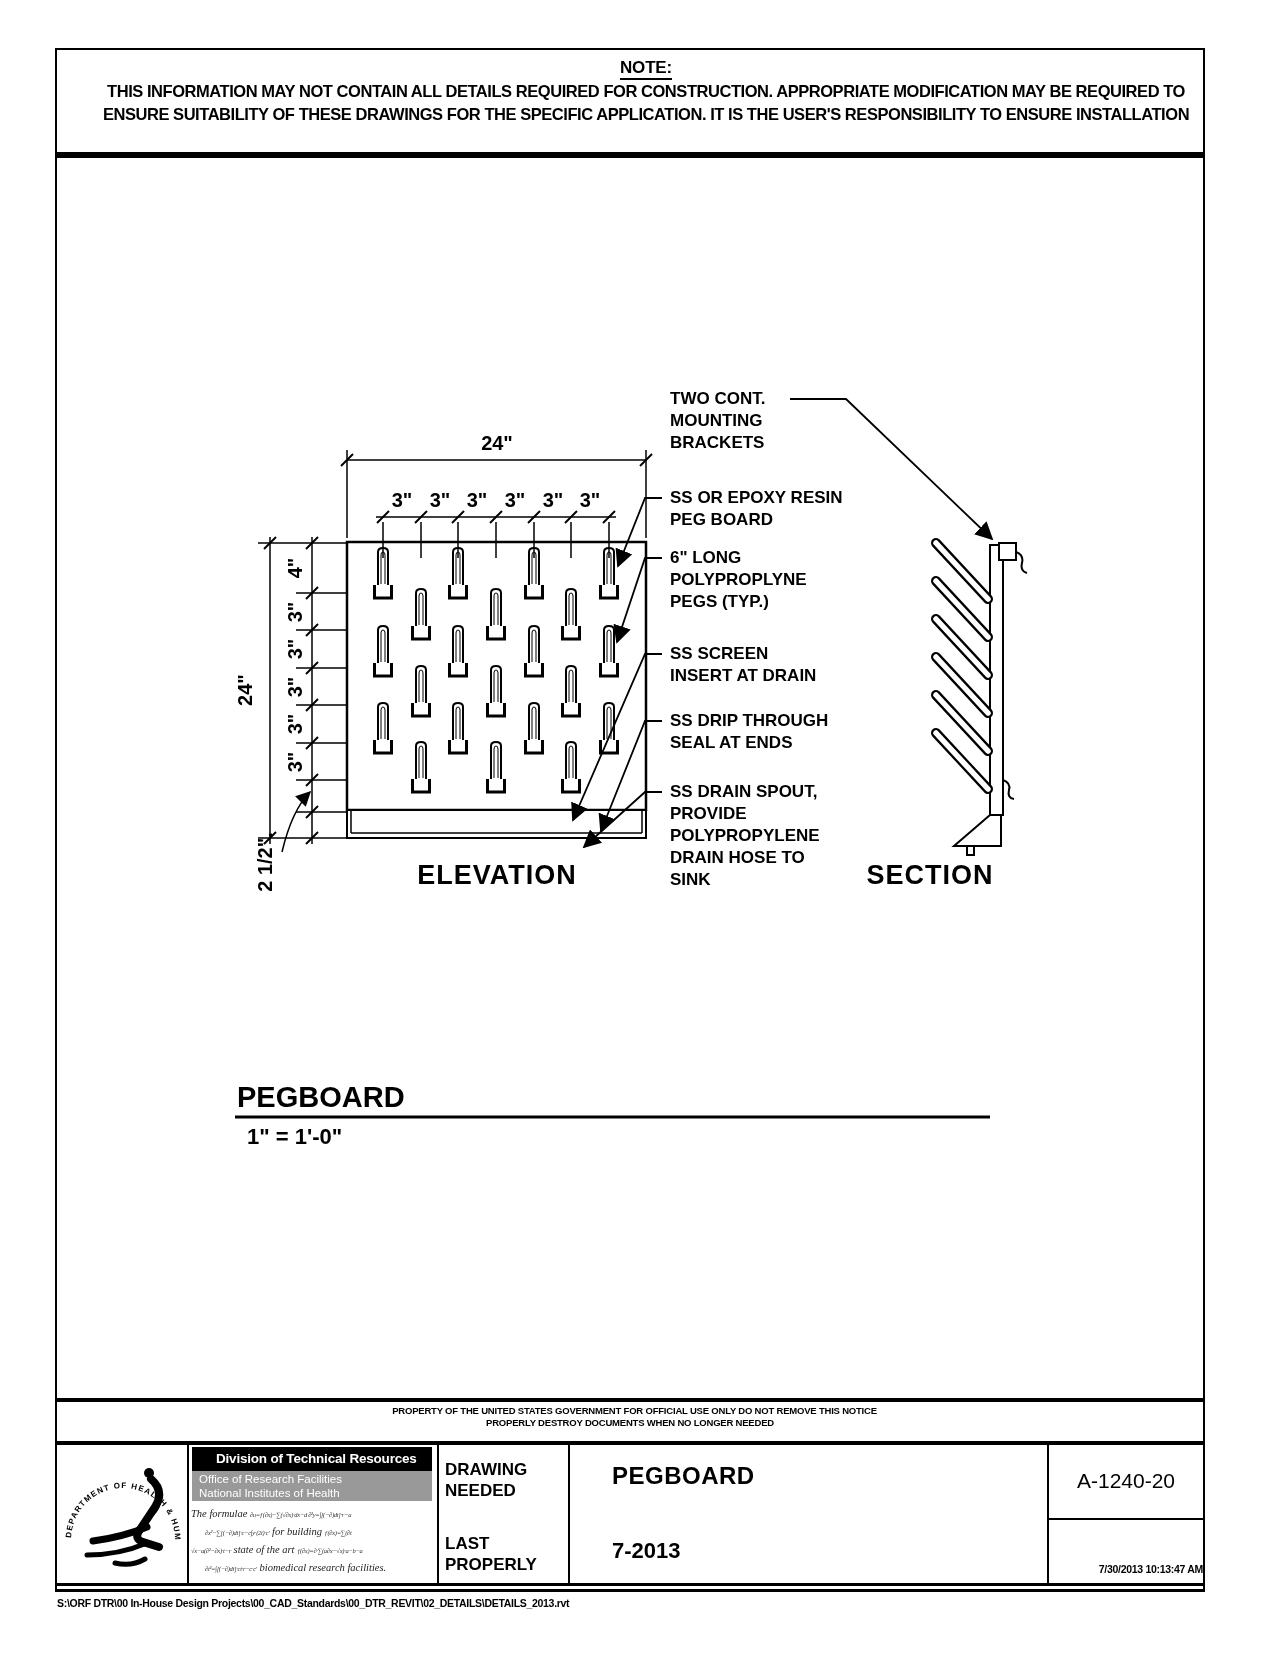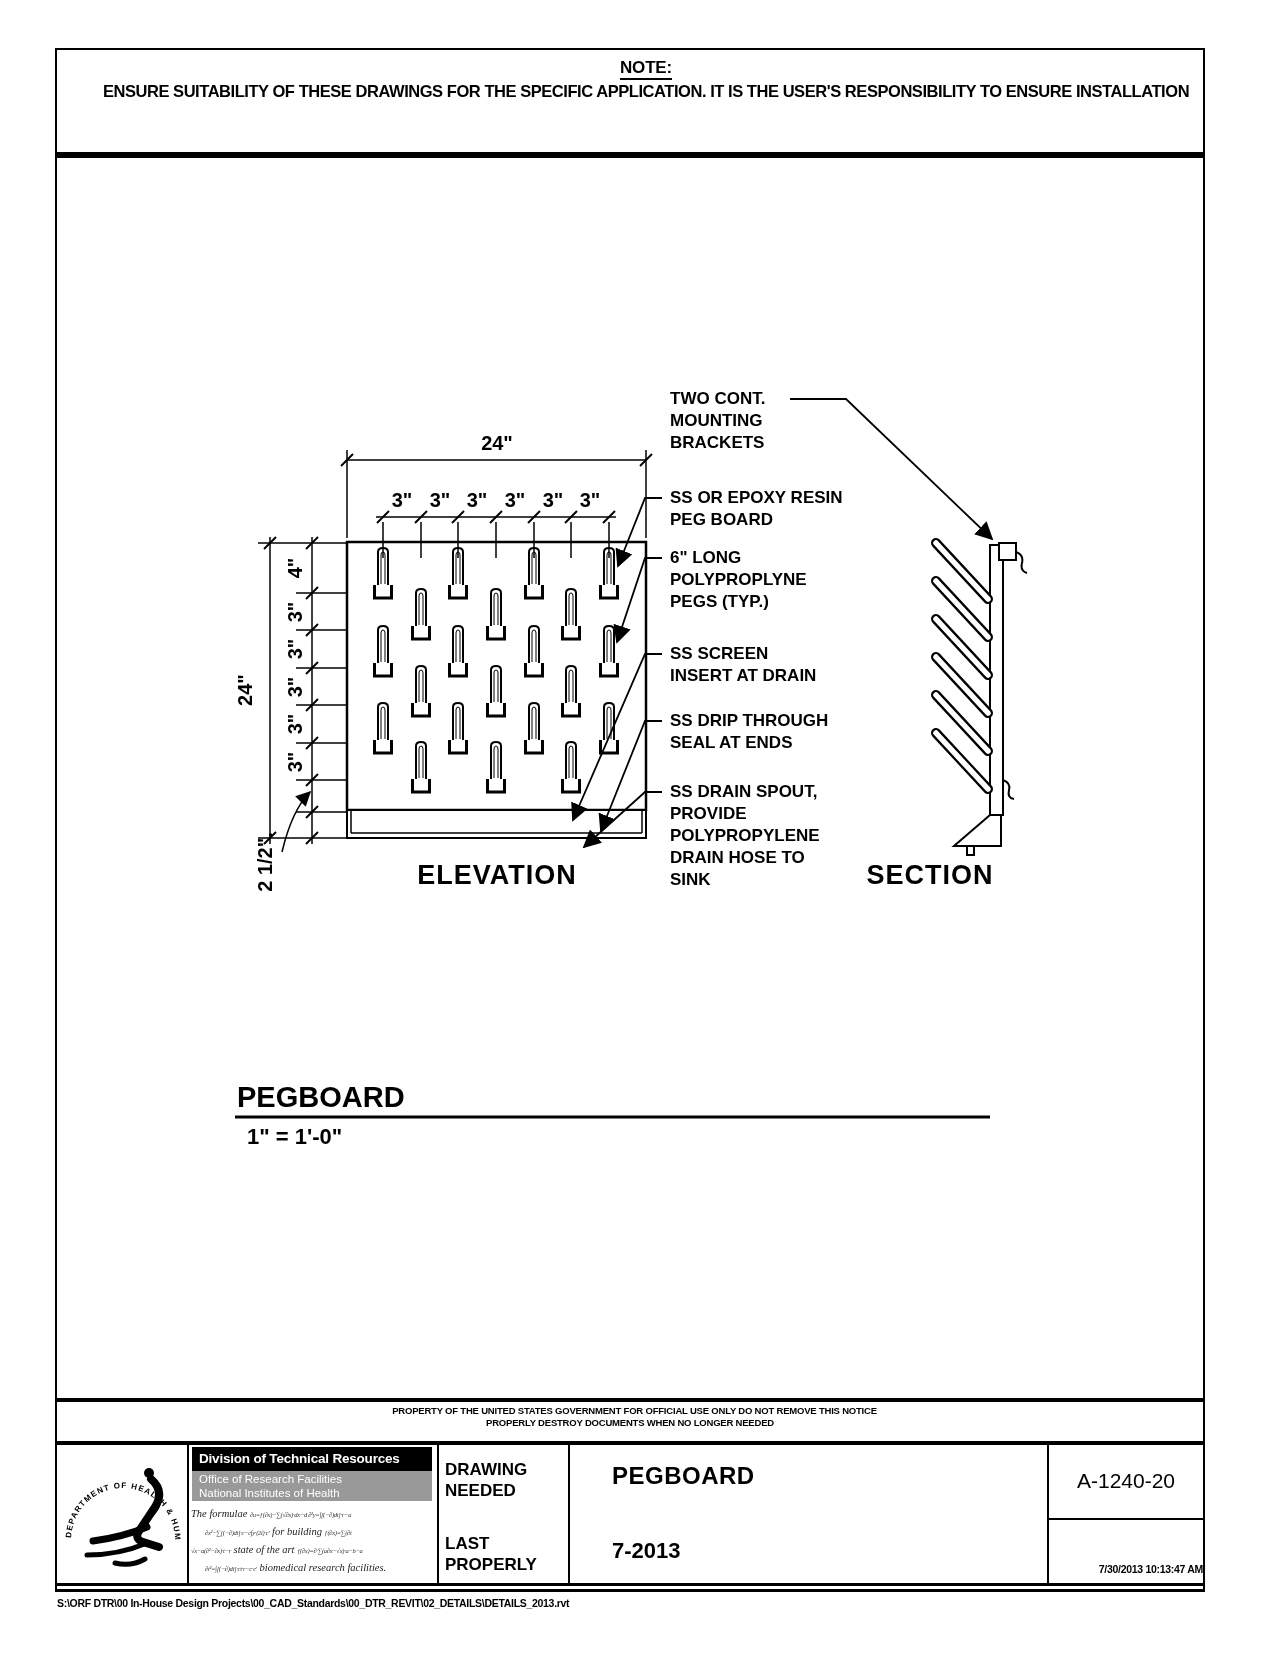--- a/index.html
+++ b/index.html
@@ -26,34 +26,35 @@
   .t-view  { font:bold 27px "Liberation Sans", sans-serif; letter-spacing:1px; }
   .t-dtitle{ font:bold 29px "Liberation Sans", sans-serif; }
   .t-scale { font:bold 22px "Liberation Sans", sans-serif; }
   .t-ring  { font:bold 8px "Liberation Sans", sans-serif; letter-spacing:1.2px; }
   
   .tb-cell-label { font-weight:bold; font-size:17px; line-height:21px; text-align:left; }
   .tb-value-title { font-weight:bold; font-size:24px; letter-spacing:0.5px; }
   .tb-value-rev { font-weight:bold; font-size:22px; }
   .tb-number { font-size:21px; text-align:center; line-height:72px; }
   .div-bar { background:#000; color:#fff; font-weight:bold; font-size:13.5px;
-    line-height:24px; padding-left:7px; letter-spacing:-0.2px; }
+    line-height:24px; padding-left:24px; letter-spacing:-0.2px; }
   .org-bar { background:#999999; color:#fff; font-size:11.5px; line-height:14px;
     padding:1px 0 0 7px; }
   .tagline { font-family:"Liberation Serif", serif; font-style:italic; font-size:10.5px;
     line-height:17px; color:#222; }
   .tagline .m { font-size:6.5px; letter-spacing:-0.3px; color:#333; }
   .notice { text-align:center; font-weight:bold; font-size:9.5px; letter-spacing:-0.2px; }
   .footer-txt { font-weight:bold; font-size:10.5px; letter-spacing:-0.3px; }
 </style>
 </head>
 <body>
 
 <div class="abs note-box">
   <div class="note-head">NOTE:</div>
+  <div class="note-line">THIS INFORMATION MAY NOT CONTAIN ALL DETAILS REQUIRED FOR CONSTRUCTION.  APPROPRIATE MODIFICATION MAY BE REQUIRED TO</div>
   <div class="note-line">ENSURE SUITABILITY OF THESE DRAWINGS FOR THE SPECIFIC APPLICATION.  IT IS THE USER'S RESPONSIBILITY TO ENSURE INSTALLATION</div>
 </div>
 
 <div class="abs vline" style="left:55px;top:155px;height:1437px;"></div>
 <div class="abs vline" style="left:1203px;top:155px;height:1437px;"></div>
 <div class="abs blk" style="left:55px;top:1398px;width:1150px;height:4px;"></div>
 <div class="abs blk" style="left:55px;top:1441px;width:1150px;height:4px;"></div>
 <div class="abs blk" style="left:55px;top:1583px;width:1150px;height:3px;"></div>
 <div class="abs blk" style="left:55px;top:1589px;width:1150px;height:3px;"></div>
 

